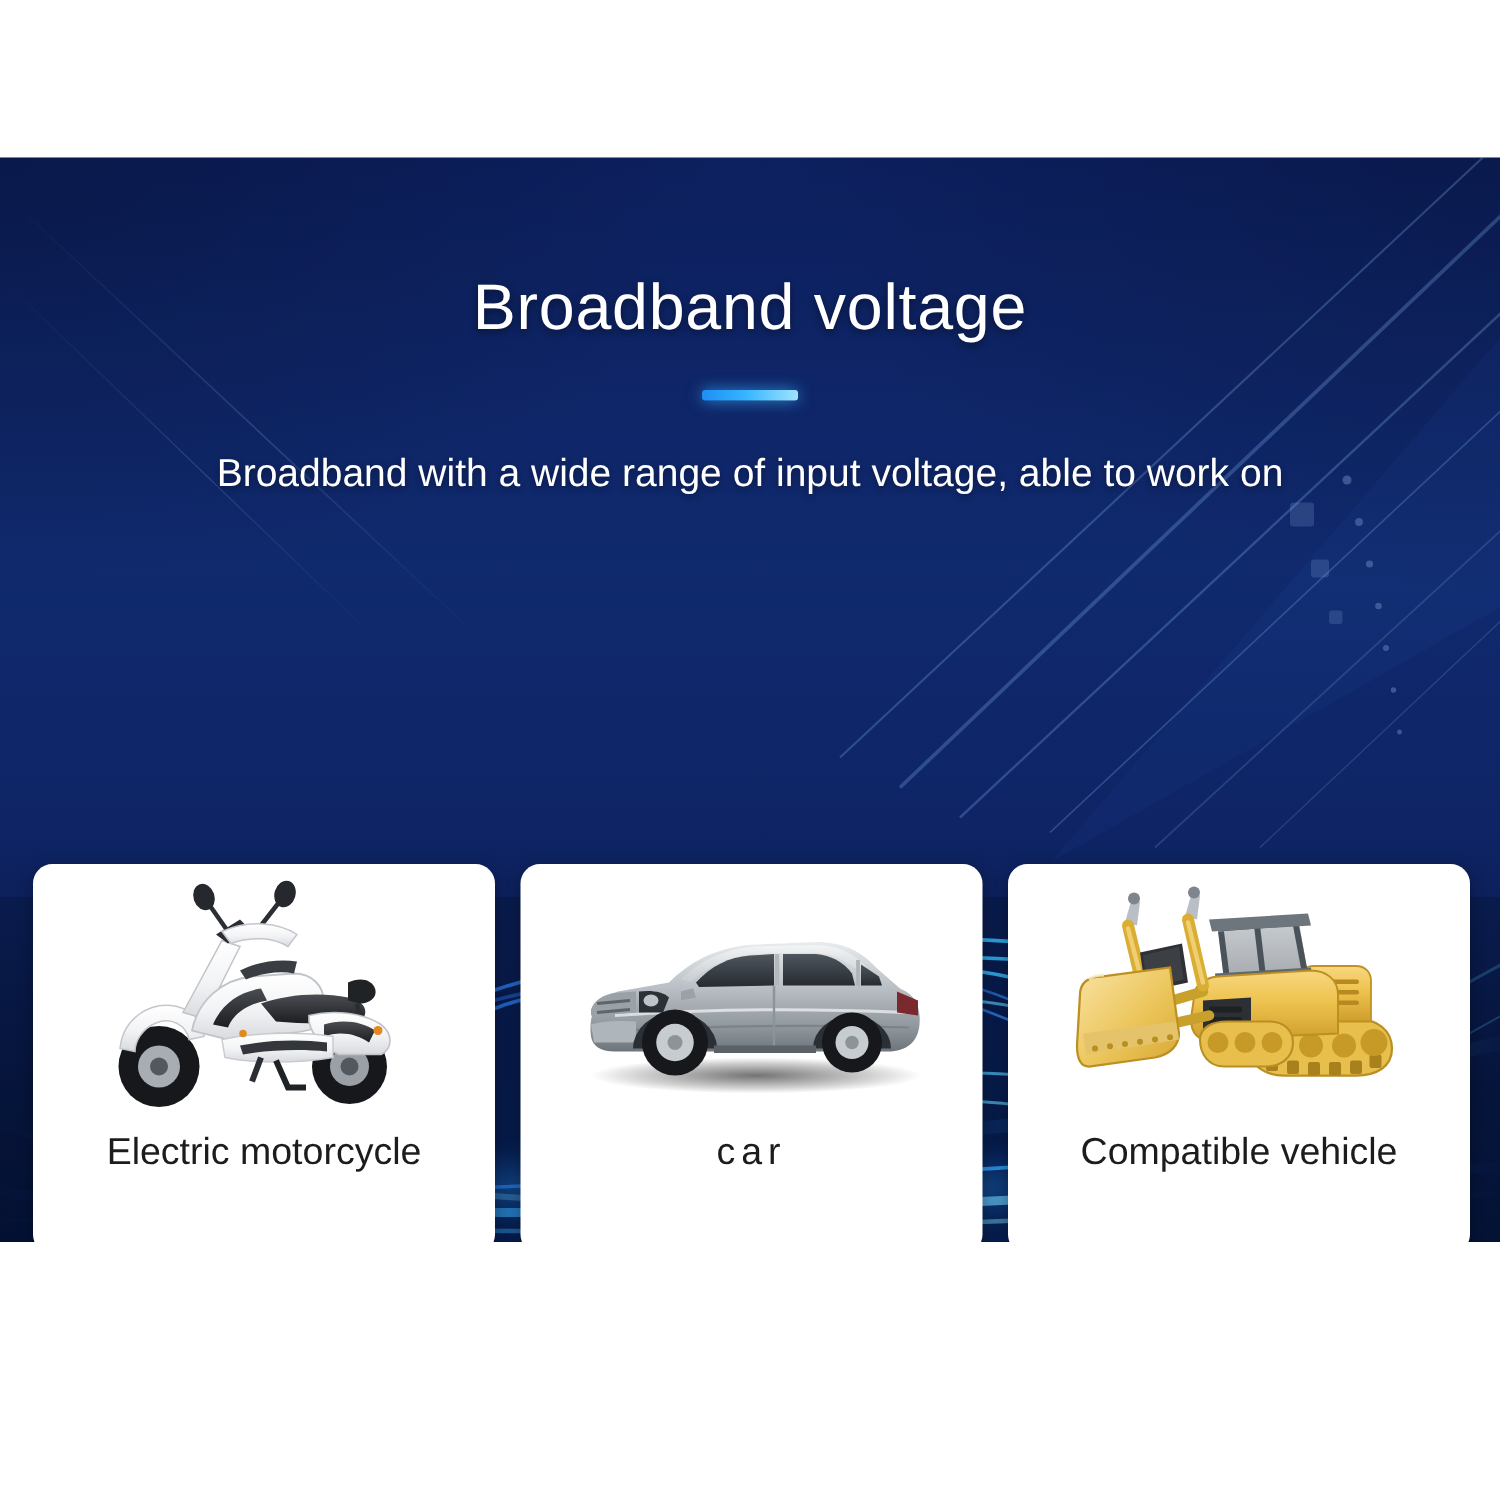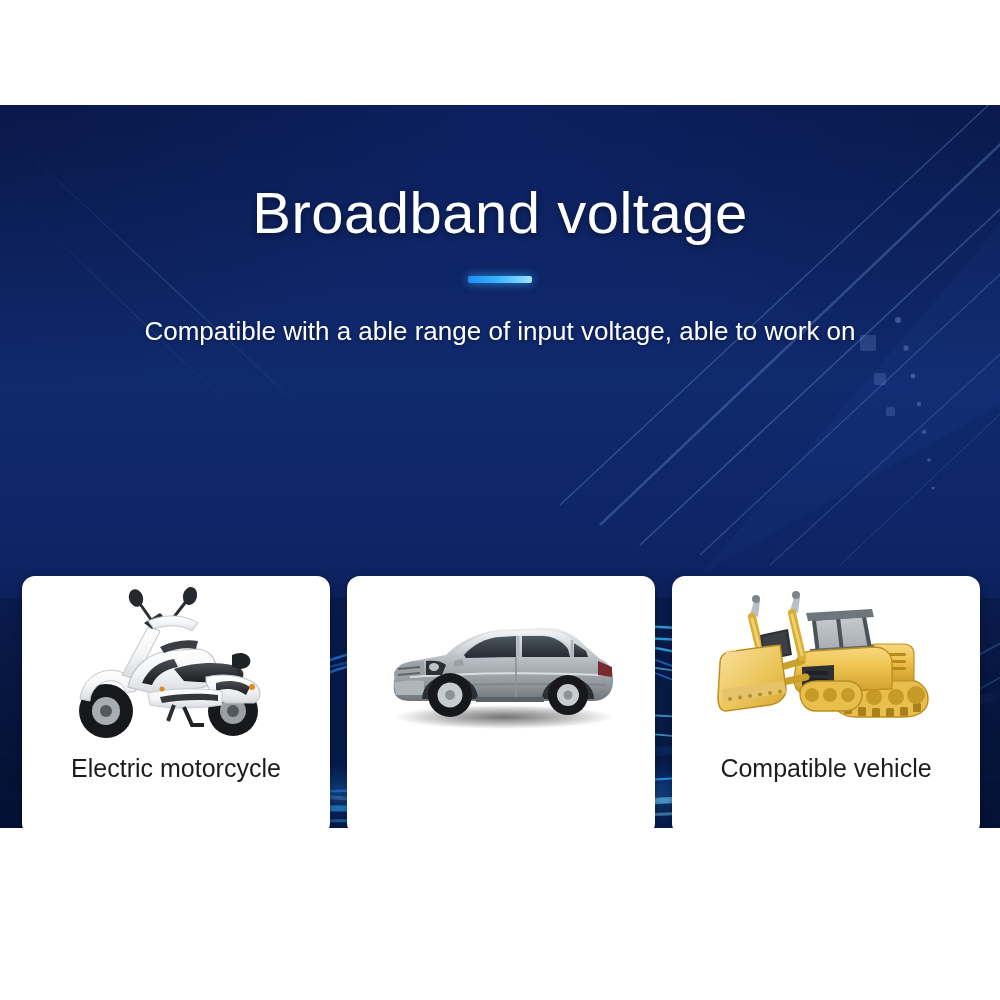--- a/index.html
+++ b/index.html
@@ -77,21 +77,21 @@
   .heading-block {
     position: absolute;
     left: 0;
     top: 0;
     width: 1000px;
     text-align: center;
   }
   .title {
     margin: 0;
     padding-top: 78px;
-    font-size: 58px;
+    font-size: 43px;
     font-weight: 400;
     letter-spacing: 0.5px;
     color: #ffffff;
     line-height: 1.05;
     text-shadow: 0 2px 6px rgba(0,0,0,0.45);
   }
   .divider {
     width: 64px;
     height: 7px;
     margin: 32px auto 0 auto;
@@ -201,21 +201,21 @@
         <rect x="886" y="302" width="9" height="9" rx="2"></rect>
       </g>
 
       <path d="M1000,120 L1000,300 L700,470 Z" fill="#3a6fd0" opacity="0.07"></path>
     </svg>
 
     <div class="heading-block">
       <h1 class="title">Broadband voltage</h1>
       <div class="divider"></div>
       <div class="subtitle">
-        <div>Compatible with a able range of input voltage, able to work on</div>
+        <div>Broadband with a wide range of input voltage, able to work on</div>
       </div>
     </div>
 
     <svg class="car-art" viewBox="0 0 1000 230" preserveAspectRatio="none" xmlns="http://www.w3.org/2000/svg">
       <defs>
         <linearGradient id="wire" x1="0" y1="0" x2="1" y2="0">
           <stop offset="0%" stop-color="#1b5fd0" stop-opacity="0.45"></stop>
           <stop offset="45%" stop-color="#2f86ef" stop-opacity="0.95"></stop>
           <stop offset="100%" stop-color="#35c6ff" stop-opacity="0.85"></stop>
         </linearGradient>
@@ -408,20 +408,21 @@
             <circle cx="74" cy="96" r="22" fill="#16181b"></circle>
             <circle cx="74" cy="96" r="12.5" fill="#c7ccd1"></circle>
             <circle cx="74" cy="96" r="5" fill="#8c9399"></circle>
             <circle cx="192" cy="96" r="20" fill="#16181b"></circle>
             <circle cx="192" cy="96" r="11" fill="#c7ccd1"></circle>
             <circle cx="192" cy="96" r="4.5" fill="#8c9399"></circle>
 
             <path d="M100,98 L168,98 L168,103 L100,103 Z" fill="#5a6167"></path>
           </svg>
         </div>
+        <div class="card-label spaced">car</div>
       </div>
 
       <div class="card">
         <div class="card-art">
           <svg width="240" height="160" viewBox="0 0 240 160" xmlns="http://www.w3.org/2000/svg">
             <defs>
               <linearGradient id="yBody" x1="0" y1="0" x2="0" y2="1">
                 <stop offset="0%" stop-color="#f7d77f"></stop>
                 <stop offset="45%" stop-color="#eec24e"></stop>
                 <stop offset="100%" stop-color="#cf9e2c"></stop>

